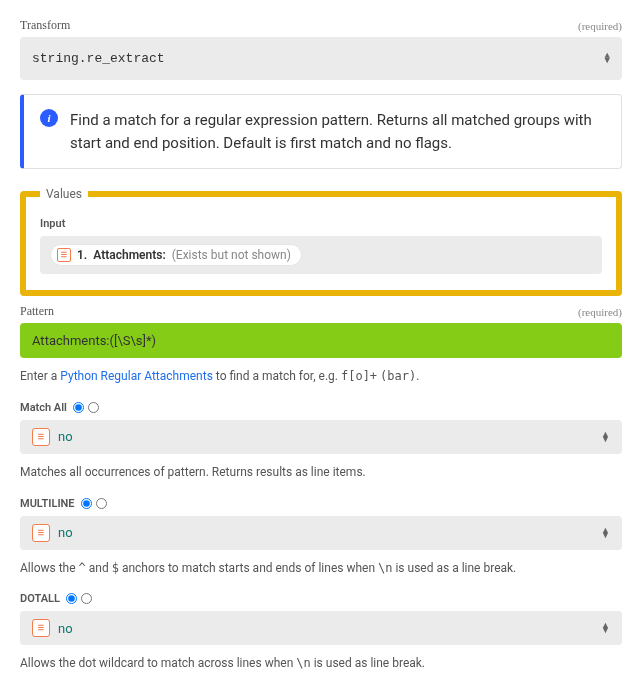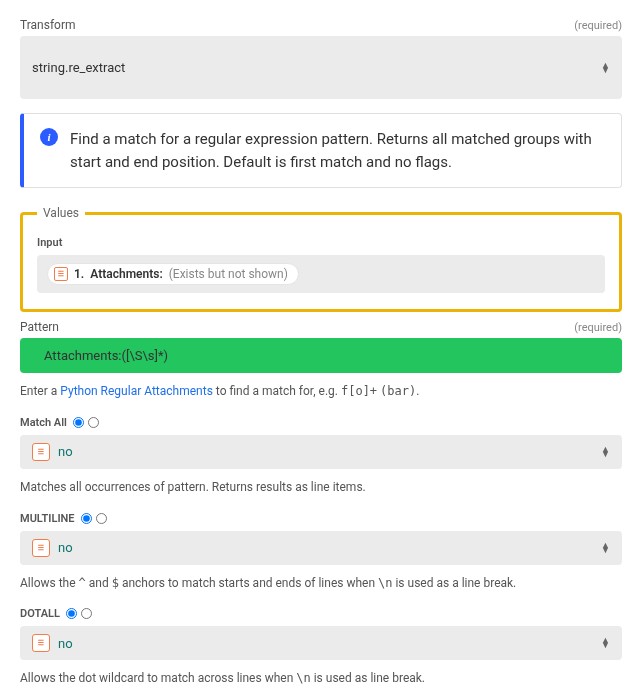--- a/index.html
+++ b/index.html
@@ -1,37 +1,37 @@
 <!DOCTYPE html>
 <html><head>
 <meta charset="utf-8">
 <style>
 * { box-sizing: border-box; margin: 0; padding: 0; }
 body { font-family: -apple-system, BlinkMacSystemFont, "Segoe UI", Roboto, sans-serif; font-size: 13px; color: #333; background: #fff; width: 642px; padding: 10px 20px; }
-.field-header { display: flex; justify-content: space-between; align-items: center; margin-bottom: 4px; margin-top: 8px; }
+.field-header { display: flex; justify-content: space-between; align-items: center; margin-bottom: 4px; margin-top: 8px; font-family: Liberation Serif, serif; }
 .field-label { font-size: 12px; color: #555; }
 .required-text { font-size: 11px; color: #888; }
-.select-box { background: #ebebeb; border-radius: 4px; padding: 24px 12px; display: flex; align-items: center; justify-content: space-between; cursor: pointer; }
+.select-box { background: #ebebeb; border-radius: 4px; padding: 14px 12px; display: flex; align-items: center; justify-content: space-between; cursor: pointer; font-family: Liberation Mono, monospace; }
 .select-text { font-size: 13px; color: #333; }
 .updown { display: flex; flex-direction: column; line-height: 5px; color: #666; font-size: 9px; }
 .info-banner { display: flex; border: 1px solid #e0e0e0; border-left: 4px solid #2b5cff; border-radius: 4px; padding: 14px 16px; margin-top: 14px; gap: 12px; align-items: flex-start; }
 .info-circle { width: 18px; height: 18px; border-radius: 50%; background: #2b5cff; color: #fff; display: flex; align-items: center; justify-content: center; font-size: 11px; font-weight: bold; flex-shrink: 0; font-style: italic; font-family: Georgia, serif; }
 .info-text { font-size: 15px; color: #333; line-height: 1.5; }
-fieldset.values-box { border: 3px solid #eab308; border-radius: 4px; margin-top: 18px; padding: 12px 14px 16px; }
+fieldset.values-box { border: 6px solid #eab308; border-radius: 4px; margin-top: 18px; padding: 12px 14px 16px; }
 fieldset.values-box legend { font-size: 12px; color: #666; padding: 0 6px; }
 .sub-label { font-size: 11px; color: #555; font-weight: 600; margin-bottom: 6px; margin-top: 4px; }
 .pill-row { background: #ebebeb; border-radius: 4px; padding: 8px 10px; }
 .pill { display: inline-flex; align-items: center; background: #fff; border: 1px solid #e5e5e5; border-radius: 14px; padding: 3px 10px 3px 6px; gap: 6px; font-size: 12px; }
 .pill-icon { width: 14px; height: 14px; border: 1px solid #f47b4a; border-radius: 2px; display: inline-flex; align-items: center; justify-content: center; color: #f47b4a; font-size: 7px; font-weight: bold; }
 .pill-num { font-weight: 600; }
 .pill-label { font-weight: 600; }
 .pill-extra { color: #888; }
 .help-text { font-size: 12px; color: #555; margin-top: 10px; line-height: 1.4; }
 .section { margin-top: 8px; }
-.text-input-box { background: #22c55e; border-radius: 4px; padding: 10px 24px; font-size: 13px; color: #333; }
+.text-input-box { background: #84cc16; border-radius: 4px; padding: 10px 12px; font-size: 13px; color: #333; }
 .link { color: #1f6feb; text-decoration: none; }
 code { font-family: ui-monospace, SFMono-Regular, Menlo, monospace; font-size: 12px; }
 .small-label { font-size: 11px; color: #555; font-weight: 600; display: inline-flex; align-items: center; gap: 6px; margin-top: 16px; }
 .radio-pair { display: inline-flex; gap: 4px; align-items: center; }
 .radio-pair input { width: 11px; height: 11px; }
 .option-select { background: #ebebeb; border-radius: 4px; padding: 8px 12px; display: flex; align-items: center; justify-content: space-between; margin-top: 6px; cursor: pointer; }
 .option-left { display: flex; align-items: center; gap: 8px; }
 .sq-icon { width: 18px; height: 18px; border: 1px solid #f47b4a; border-radius: 3px; display: inline-flex; align-items: center; justify-content: center; color: #f47b4a; font-size: 7px; font-weight: bold; background: #fff; }
 .option-val { font-size: 13px; color: #0f766e; }
 </style>

